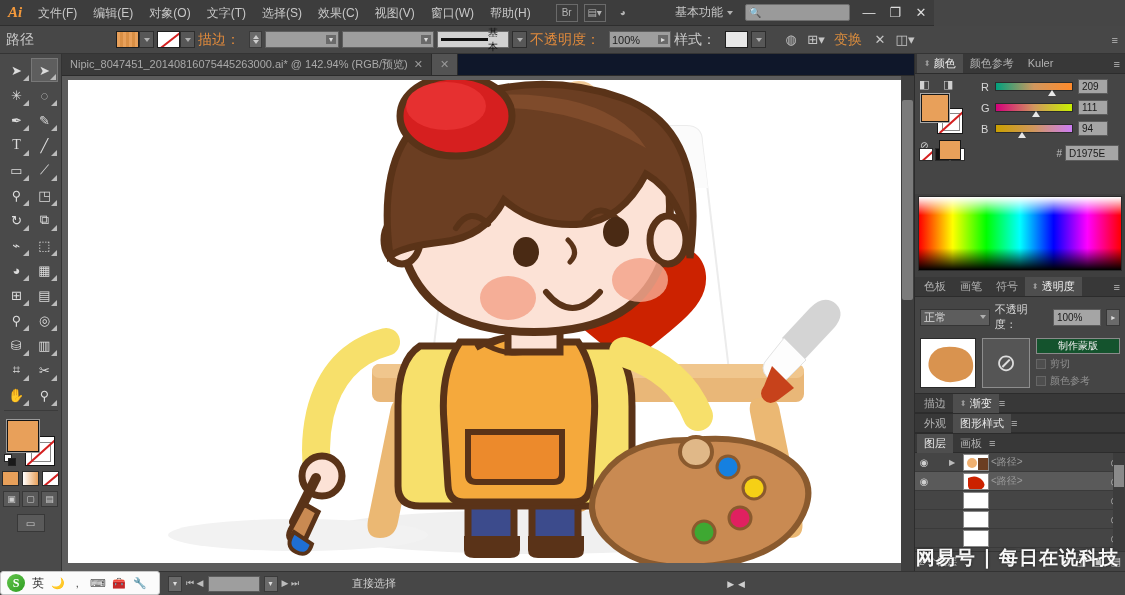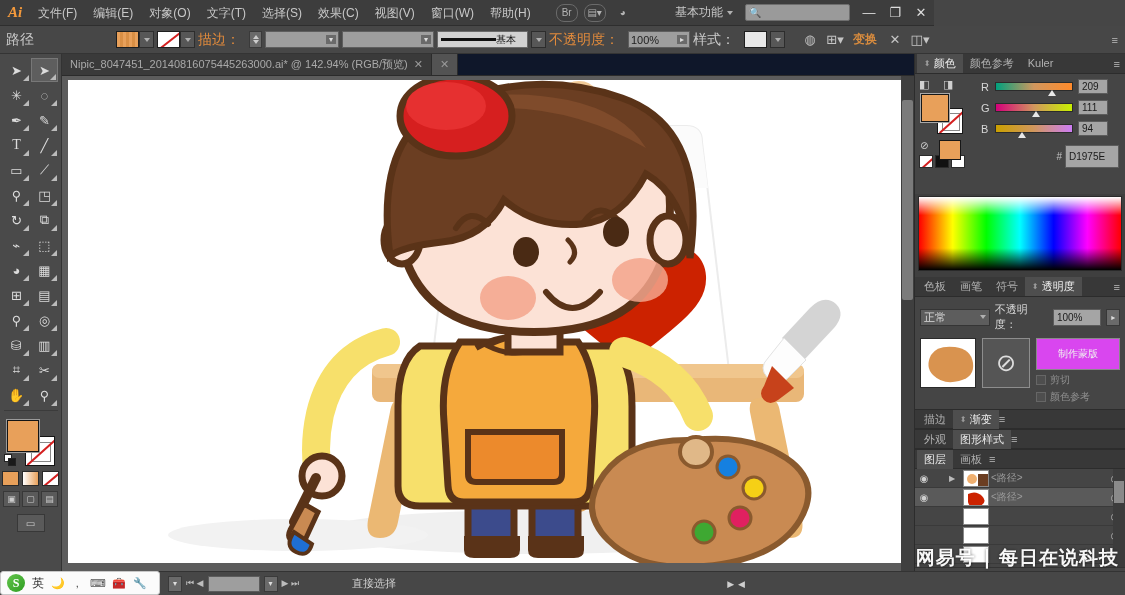--- a/index.html
+++ b/index.html
@@ -21,21 +21,21 @@
     width: 30px; height: 26px; display: flex; align-items: center; justify-content: center;
     color: #f59a3c; font-weight: bold; font-size: 15px; font-style: italic;
     font-family: "Liberation Serif", serif;
   }
   .menu-item {
     padding: 0 8px; height: 26px; line-height: 26px;
     color: #c8c8c8; font-size: 12px; white-space: nowrap; cursor: default;
   }
   .mb-icon {
     width: 22px; height: 18px; margin: 0 3px;
-    border: 1px solid #6a6a6a; border-radius: 8px;
+    border: 1px solid #6a6a6a; border-radius: 0;
     display: flex; align-items: center; justify-content: center;
     color: #b4b4b4; font-size: 10px;
   }
   .mb-spacer { flex: 1; }
   .workspace-sel {
     color: #c8c8c8; font-size: 12px; display: flex; align-items: center;
     gap: 4px; padding: 0 6px;
   }
   .caret { width: 0; height: 0; border-left: 3px solid transparent; border-right: 3px solid transparent; border-top: 4px solid #b0b0b0; }
   .search-box {
@@ -74,21 +74,21 @@
     height: 17px; background: #9e9e9e; border: 1px solid #5e5e5e;
     display: flex; align-items: center; justify-content: space-between;
     font-size: 11px; color: #222; padding: 0 2px;
   }
   .cb-stepper { width: 13px; height: 17px; background: #6a6a6a; border: 1px solid #3a3a3a;
     display:flex; flex-direction: column; align-items:center; justify-content:center; }
   .cb-stepper i { display:block; width:0;height:0;border-left:3px solid transparent;border-right:3px solid transparent;}
   .cb-stepper i.up{ border-bottom:4px solid #ccc; margin-bottom:1px;}
   .cb-stepper i.dn{ border-top:4px solid #ccc;}
   .strokebar {
-    width: 91px; height: 17px; background: #d2d2d2; border: 1px solid #6a6a6a;
+    width: 72px; height: 17px; background: #d2d2d2; border: 1px solid #6a6a6a;
     display: flex; align-items: center; justify-content: flex-start; padding: 1px 3px;
   }
   .strokebar .line { width: 55px; height: 3px; background: #111; }
   .strokebar .t { font-size: 10px; color: #111; }
   .cb-icon { width: 22px; height: 20px; display: flex; align-items: center; justify-content: center;
              color: #c5c5c5; font-size: 13px; }
   .cb-icon.orange { color: #d78b3e; }
   .panel-menu-ic { color: #bbb; font-size: 11px; letter-spacing: -1px; padding-right: 8px; }
 
   
@@ -209,21 +209,21 @@
   .sl-track { position: relative; width: 78px; height: 9px; border: 1px solid #2b2b2b; }
   .sl-track.r { background: linear-gradient(90deg,#00a07d,#d1975e,#ff8a2a); }
   .sl-track.g { background: linear-gradient(90deg,#d4007a,#d1975e,#c8f000); }
   .sl-track.b { background: linear-gradient(90deg,#caa000,#d1975e,#cd7df5); }
   .sl-thumb { position: absolute; top: 7px; width: 0; height: 0;
     border-left: 4px solid transparent; border-right: 4px solid transparent; border-bottom: 6px solid #e8e8e8; }
   .sl-val { width: 30px; height: 15px; background: #a5a5a5; border: 1px solid #5c5c5c;
             font-size: 10px; color: #1a1a1a; display: flex; align-items: center; padding-left: 3px; }
   .hexrow { display: flex; align-items: center; justify-content: flex-end; gap: 3px; margin-top: 3px; padding-right: 2px; }
   .hexlbl { color: #c0c0c0; font-size: 10px; }
-  .hexval { width: 54px; height: 23px; background: #a5a5a5; border: 1px solid #5c5c5c;
+  .hexval { width: 54px; height: 16px; background: #a5a5a5; border: 1px solid #5c5c5c;
             font-size: 10px; color: #1a1a1a; display: flex; align-items: center; padding-left: 3px; text-align: right; }
   .nonebar { display: flex; gap: 2px; margin-top: 2px; }
   .nb { width: 14px; height: 13px; border: 1px solid #2b2b2b; }
   .nb.x { background: #fff; position: relative; overflow: hidden;}
   .nb.x::after { content:""; position:absolute;left:-2px;top:5px;width:22px;height:2px;background:#d42020;transform:rotate(-42deg);}
   .nb.k { background: #111; }
   .nb.w { background: #fff; }
 
   .spectrum { height: 75px; margin: 2px 3px 0 3px; position: relative;
     background:
@@ -240,21 +240,21 @@
   .tr-lbl { color: #d4d4d4; font-size: 11px; }
   .tr-op { width: 50px; height: 17px; background: #a5a5a5; border: 1px solid #5c5c5c;
            font-size: 10px; color: #1a1a1a; display: flex; align-items: center; padding-left: 3px; }
   .tr-arrow { width: 14px; height: 17px; background: #6a6a6a; border: 1px solid #383838;
               display: flex; align-items: center; justify-content: center; color: #ddd; font-size: 8px; }
   .tr-row2 { display: flex; gap: 6px; }
   .thumbbox { width: 56px; height: 50px; background: #fff; border: 1px solid #2a2a2a; position: relative; overflow:hidden;}
   .maskbox { width: 48px; height: 50px; background: #555; border: 1px solid #8d8d8d;
              display: flex; align-items: center; justify-content: center; color: #ddd; font-size: 24px; }
   .tr-col { flex: 1; display: flex; flex-direction: column; gap: 3px; }
-  .tr-btn { height: 32px; background: #d946ef; border: 1px solid #8a8a8a; color: #f0f0f0;
+  .tr-btn { height: 16px; background: #14532d; border: 1px solid #8a8a8a; color: #f0f0f0;
             font-size: 10px; display: flex; align-items: center; justify-content: center; }
   .tr-chk { display: flex; align-items: center; gap: 4px; color: #8f8f8f; font-size: 10px; }
   .tr-chk .box { width: 10px; height: 10px; background: #4e4e4e; border: 1px solid #666; }
 
   .barrow {
     display: flex; align-items: center; height: 20px; background: #383838;
     border-top: 1px solid #2c2c2c; border-bottom: 1px solid #2c2c2c; padding-left: 2px;
   }
 
   .layerbody { background: #454545; height: 98px; position: relative; overflow: hidden; }
@@ -379,21 +379,21 @@
       <span style="background:#6a6a6a;color:#ddd;font-size:8px;padding:0 3px;">▸</span>
     </div>
     <div class="cb-label">样式：</div>
     <div class="sw" style="background:#e8e8e8"></div>
     <div class="mini-drop">
         <span class="caret"></span>
       </div>
     <div style="width:8px"></div>
     <div class="cb-icon">◍</div>
     <div class="cb-icon">⊞▾</div>
-    <div class="cb-icon orange" style="font-size:12px;width:auto;padding:0 4px;font-weight:bold;">变换</div>
+    <div class="cb-icon orange" style="font-size:14px;width:auto;padding:0 4px;">变换</div>
     <div class="cb-icon">✕</div>
     <div class="cb-icon">◫▾</div>
     <div class="mb-spacer"></div>
     <div class="panel-menu-ic">≡</div>
   </div>
 
   <div class="tabbar">
     <div class="tab">
       <span>Nipic_8047451_20140816075445263000.ai* @ 142.94% (RGB/预览)</span>
       <span class="x">✕</span>

